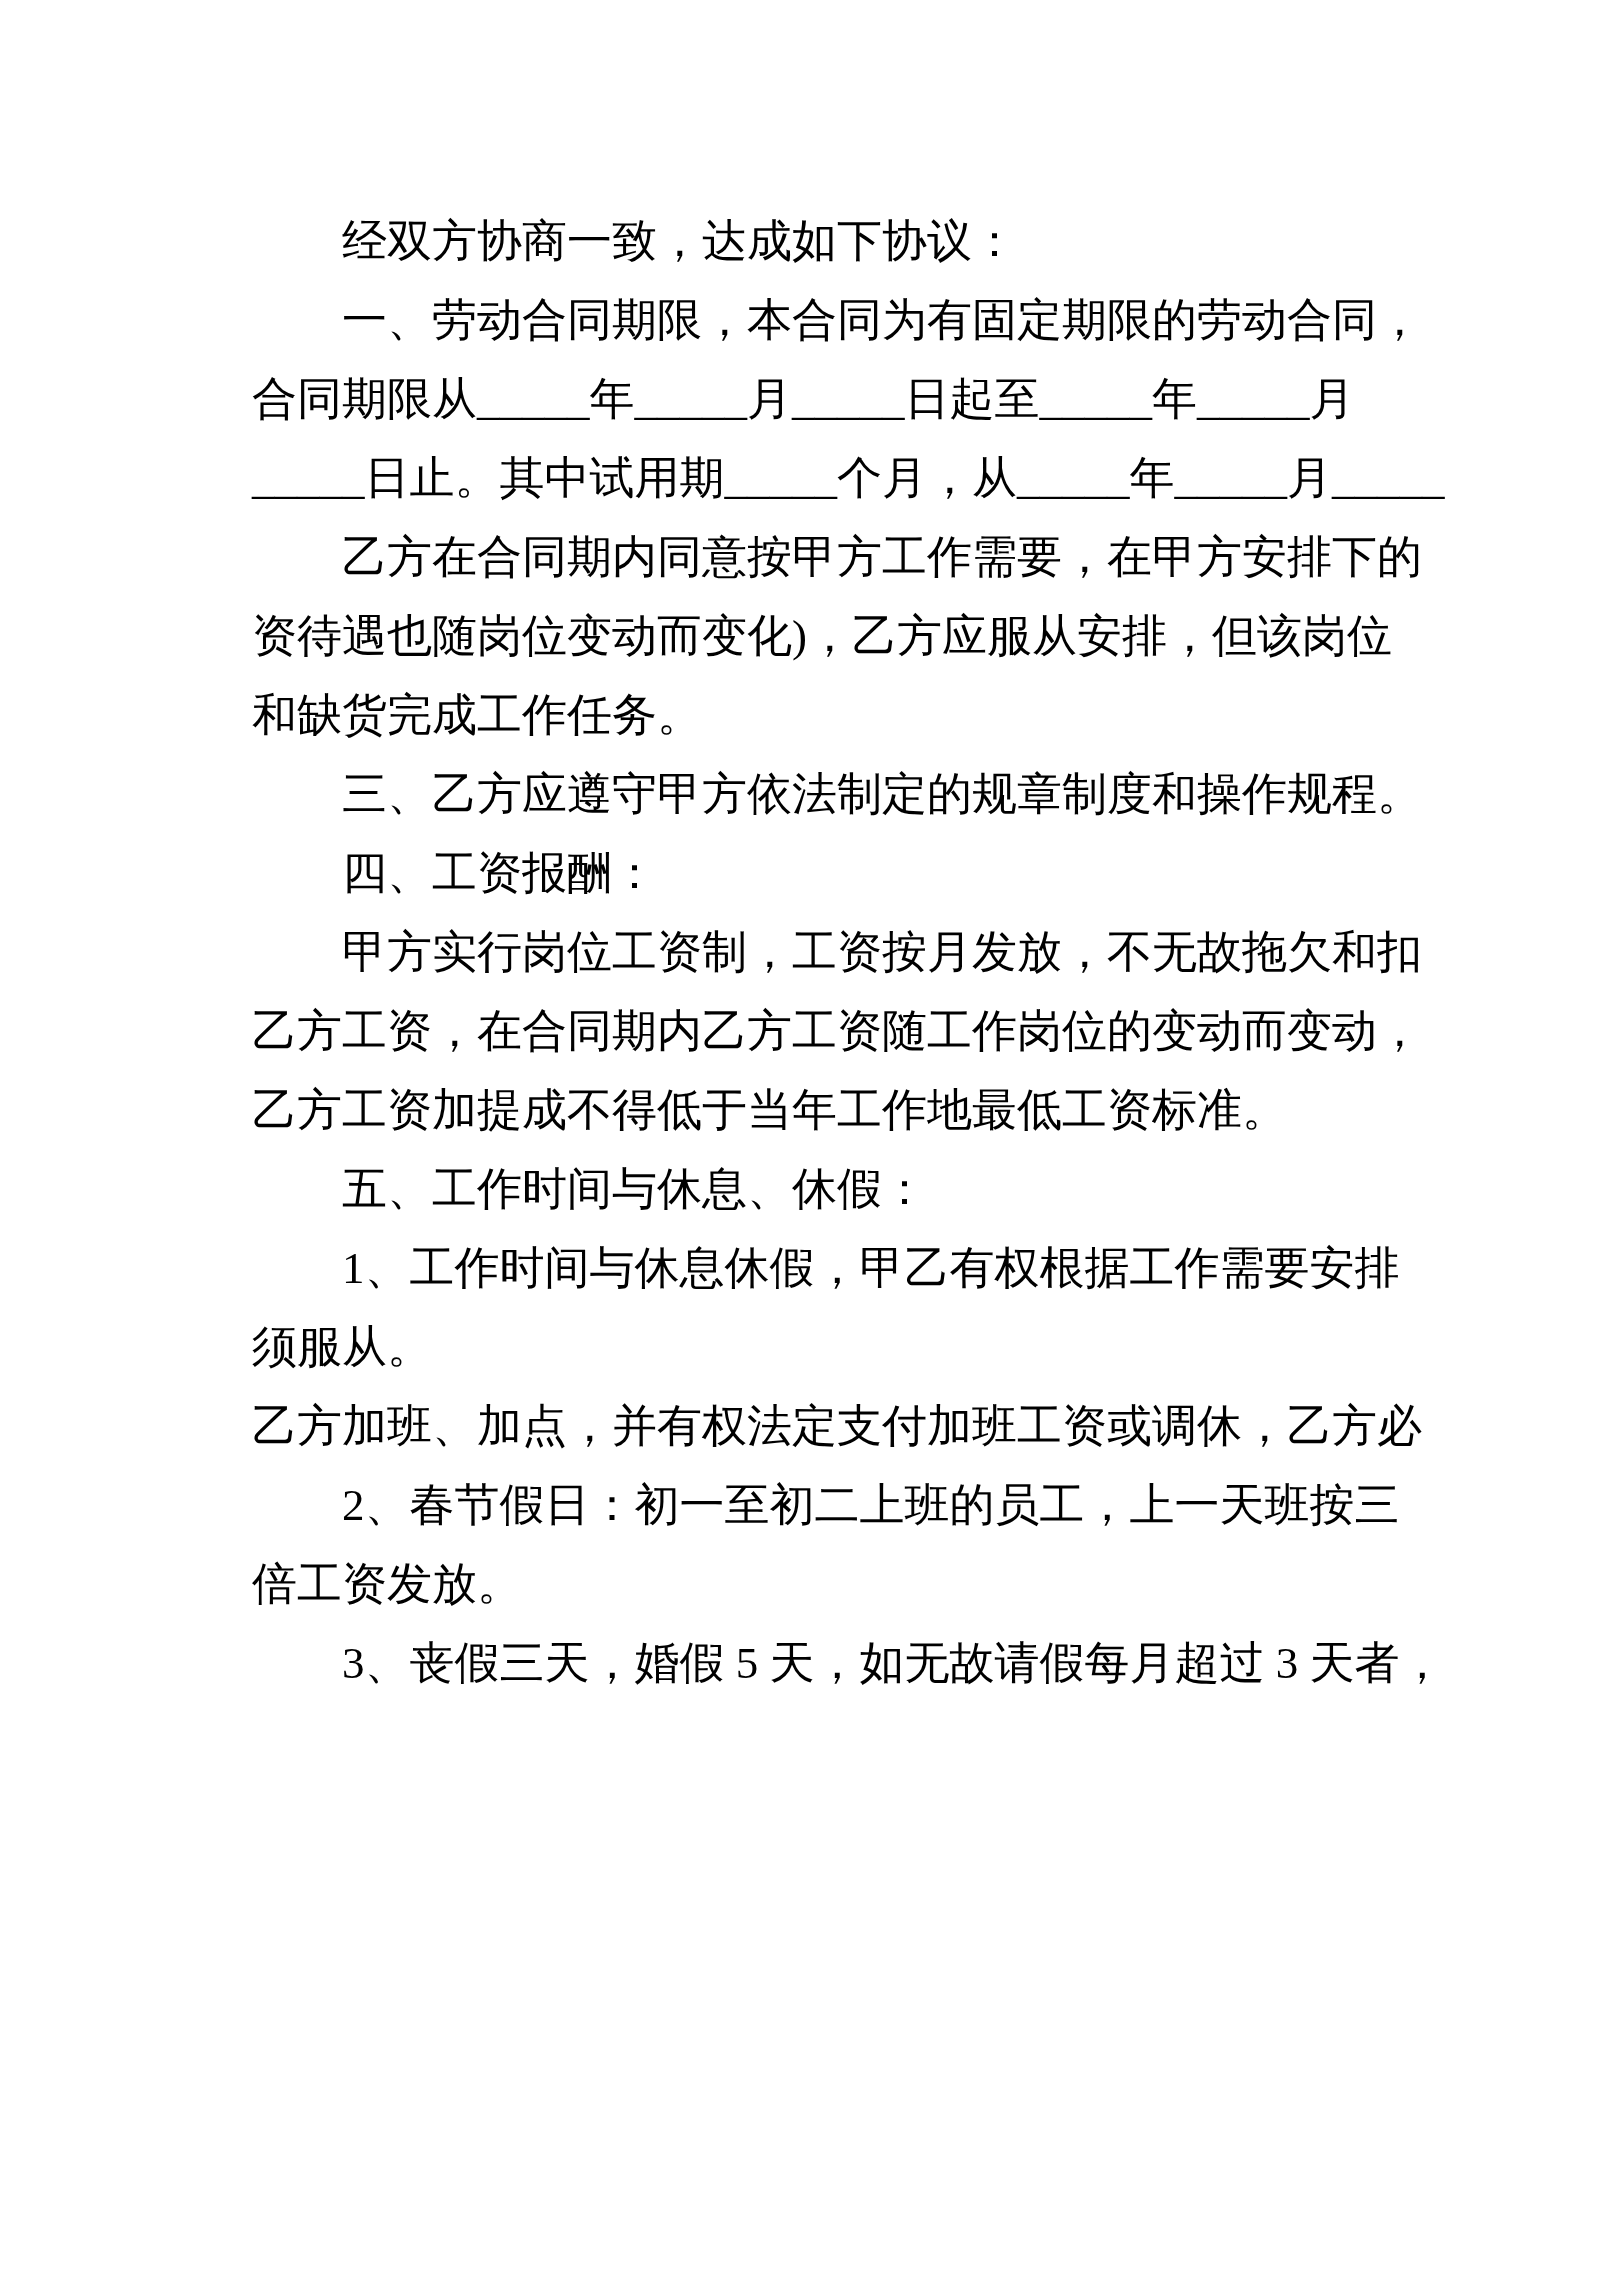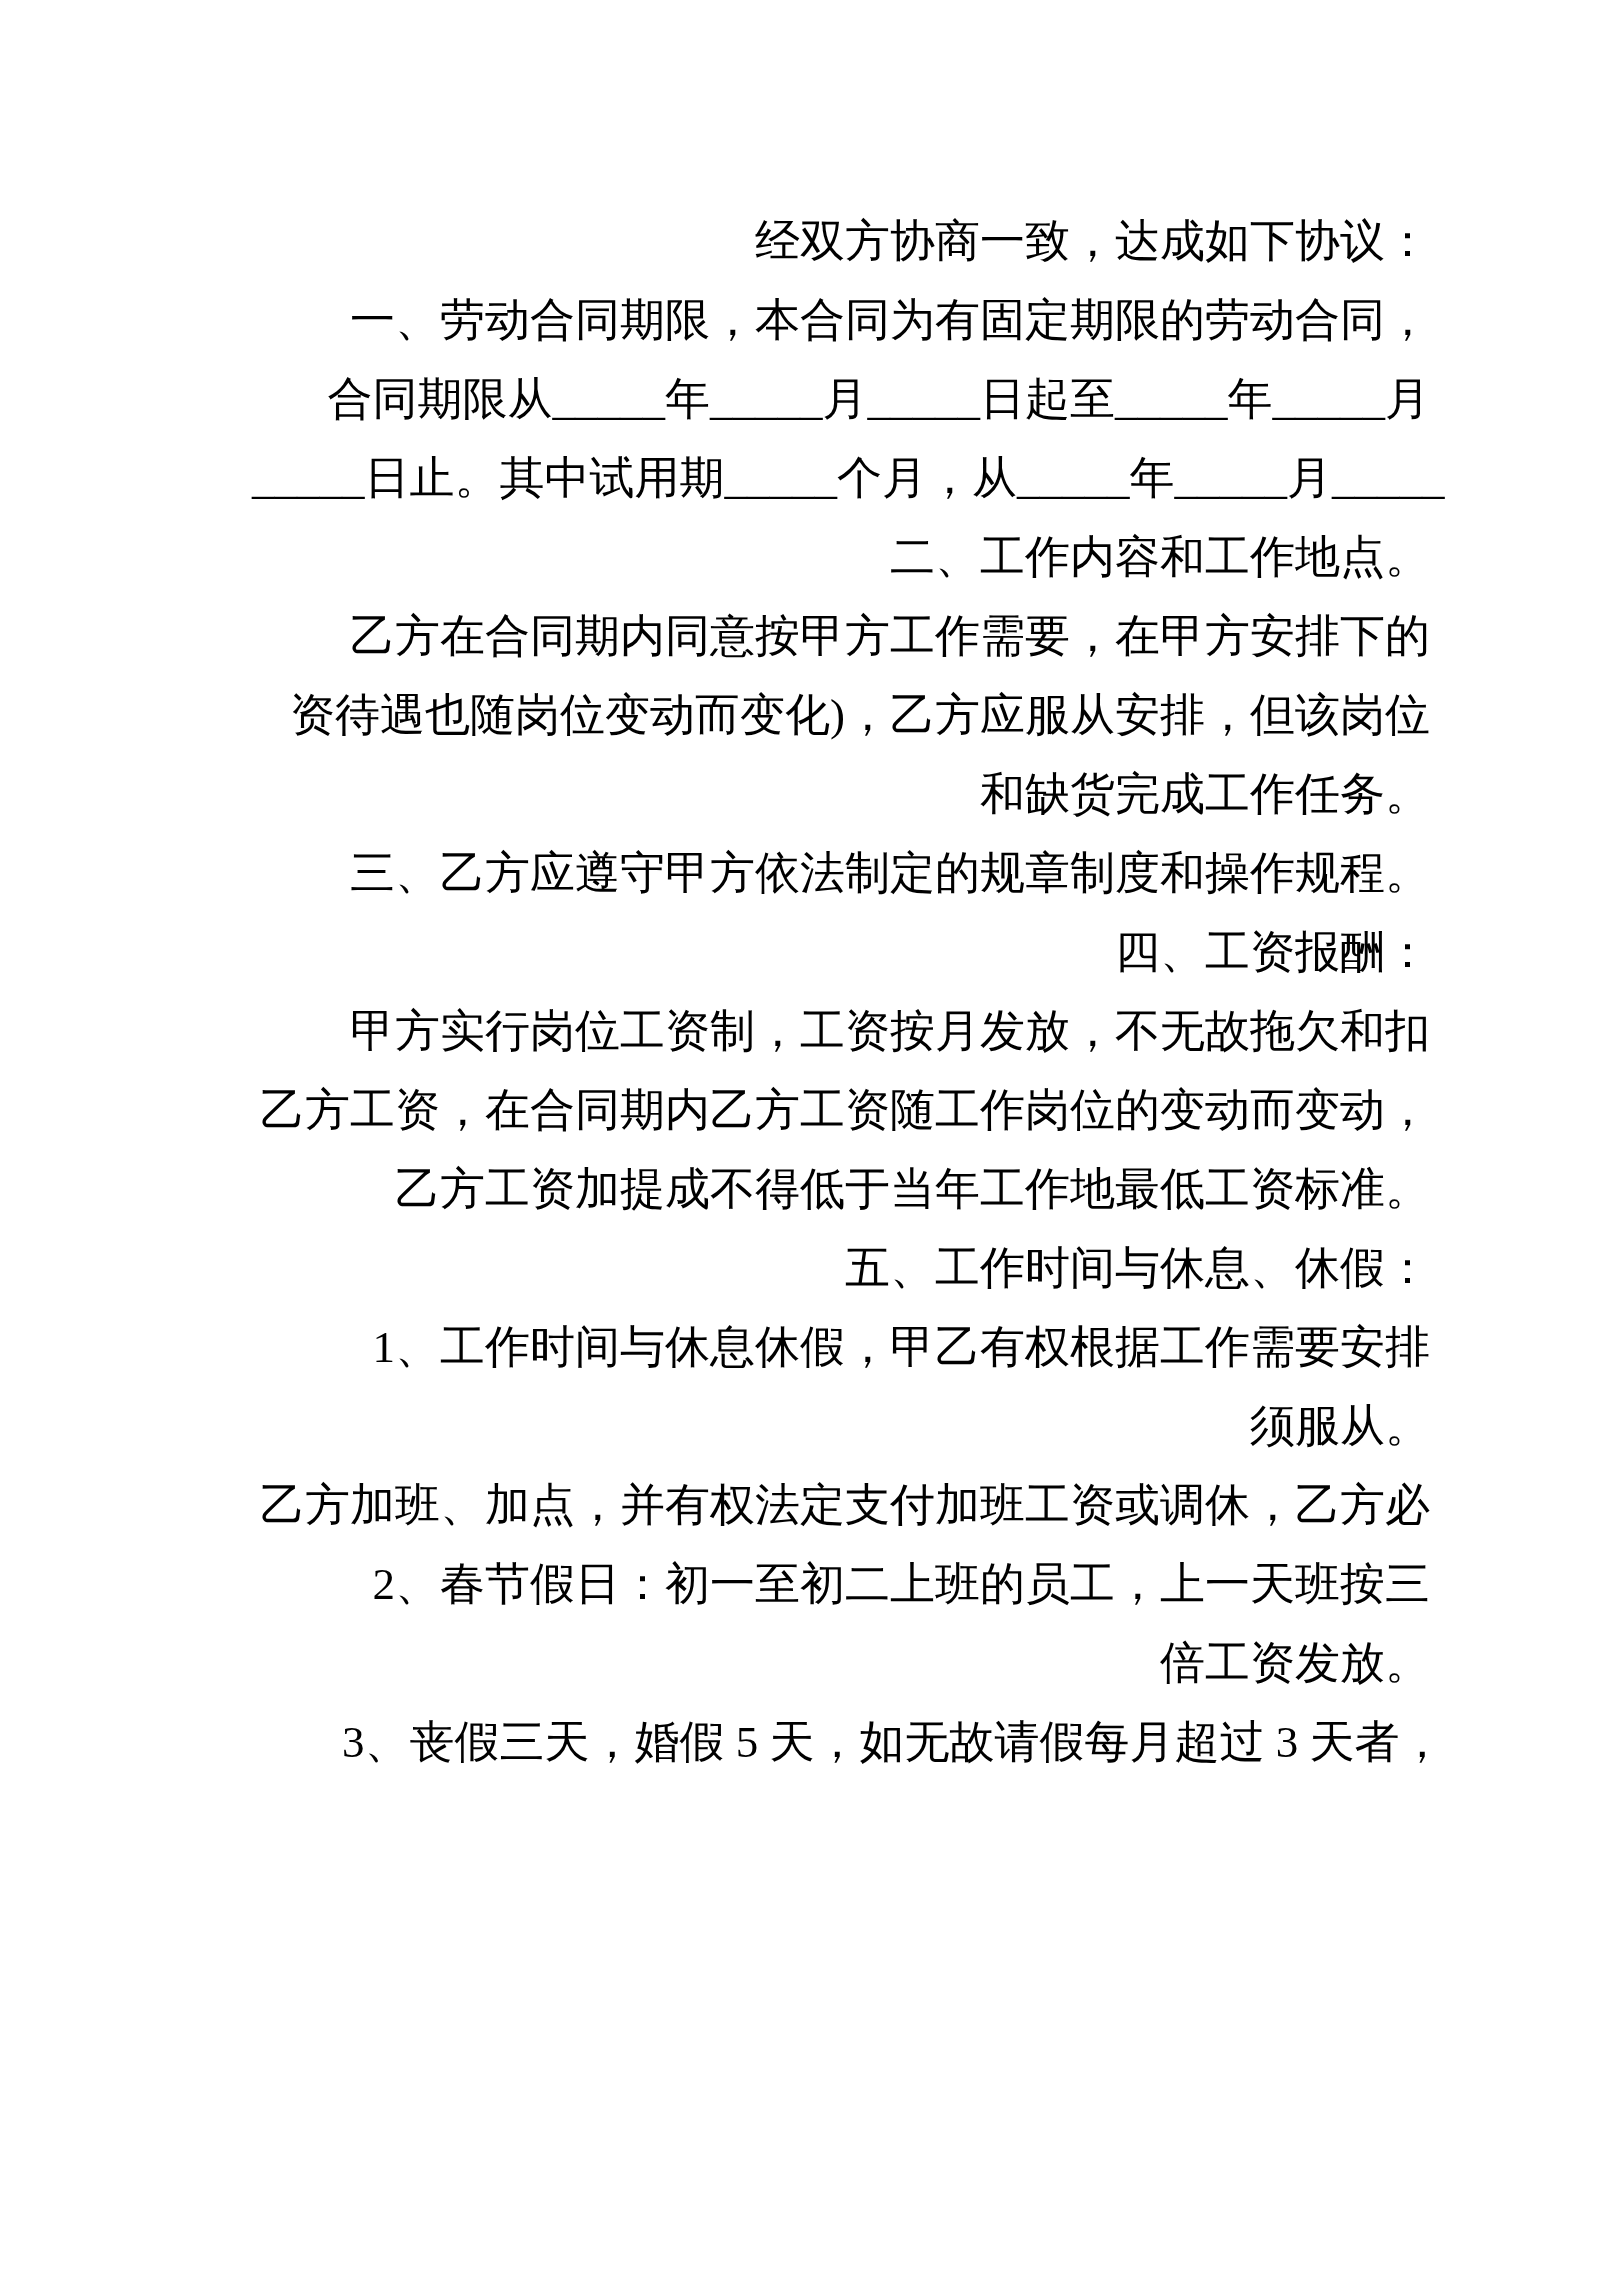--- a/index.html
+++ b/index.html
@@ -28,27 +28,26 @@
     white-space: pre;
     color: #000000;
   }
   .line.indent {
     text-indent: 90px;
   }
 </style>
 </head>
 <body>
 
-<div class="page" style="background: rgb(255, 255, 255); color: rgb(0, 0, 0); text-align: right;">
+<div class="page" style="background: rgb(255, 255, 255); color: rgb(0, 0, 0);">
   <div class="text-block" id="lines-container">
       <div class="line indent">经双方协商一致，达成如下协议：</div>
       <div class="line indent">一、劳动合同期限，本合同为有固定期限的劳动合同，</div>
       <div class="line">合同期限从_____年_____月_____日起至_____年_____月</div>
       <div class="line">_____日止。其中试用期_____个月，从_____年_____月_____</div>
-      <div class="line indent">二、工作内容和工作地点。</div>
       <div class="line indent">乙方在合同期内同意按甲方工作需要，在甲方安排下的</div>
       <div class="line">资待遇也随岗位变动而变化)，乙方应服从安排，但该岗位</div>
       <div class="line">和缺货完成工作任务。</div>
       <div class="line indent">三、乙方应遵守甲方依法制定的规章制度和操作规程。</div>
       <div class="line indent">四、工资报酬：</div>
       <div class="line indent">甲方实行岗位工资制，工资按月发放，不无故拖欠和扣</div>
       <div class="line">乙方工资，在合同期内乙方工资随工作岗位的变动而变动，</div>
       <div class="line">乙方工资加提成不得低于当年工作地最低工资标准。</div>
       <div class="line indent">五、工作时间与休息、休假：</div>
       <div class="line indent">1、工作时间与休息休假，甲乙有权根据工作需要安排</div>

